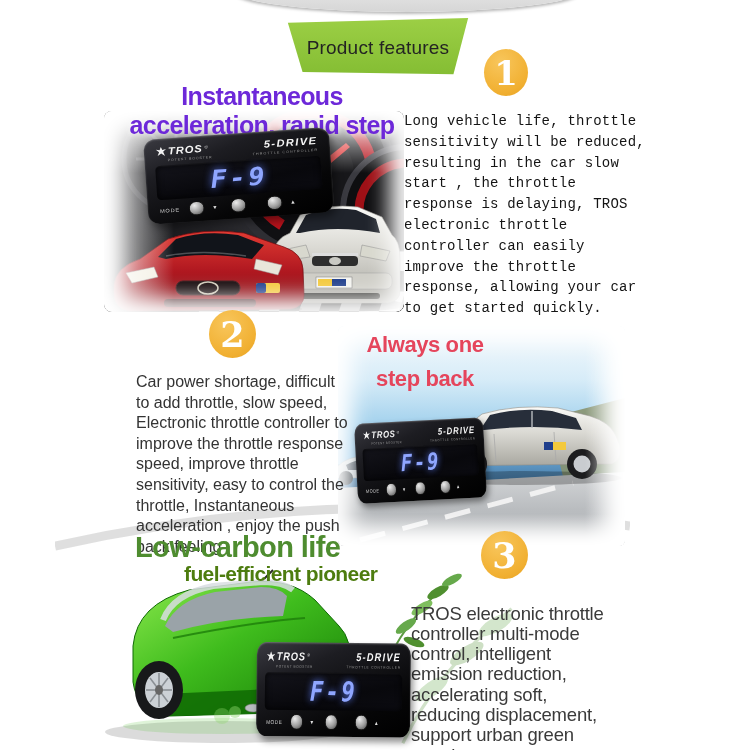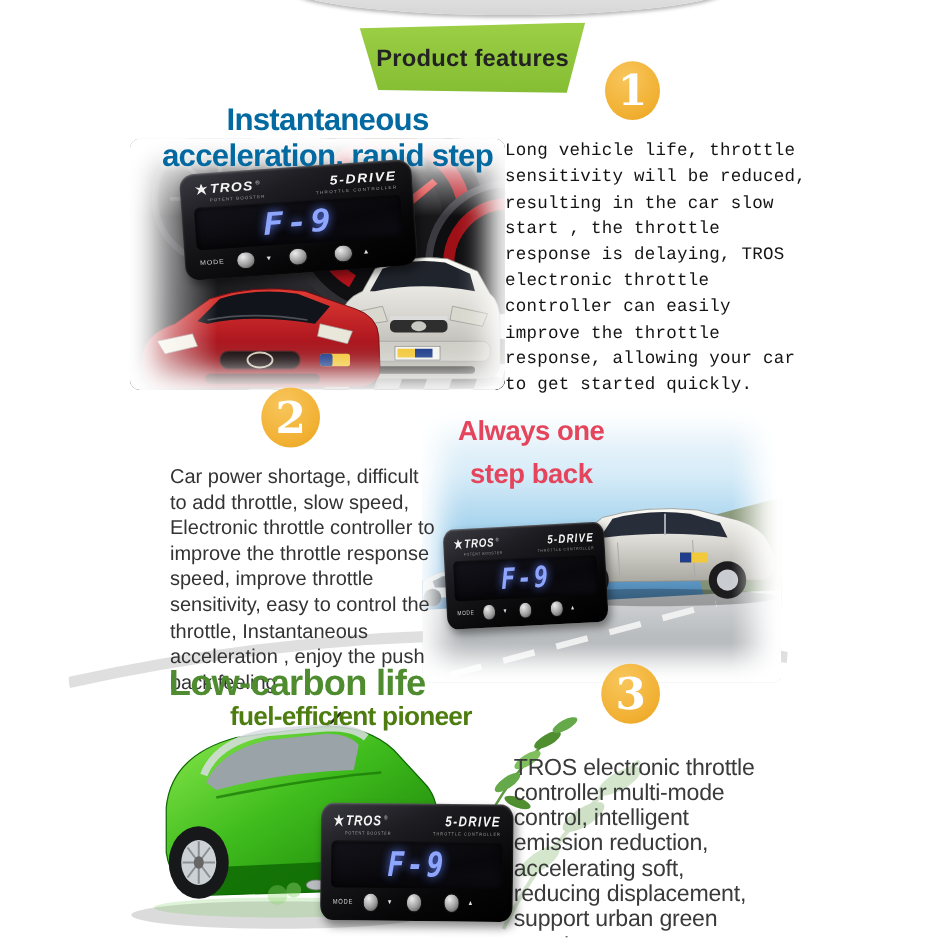--- a/index.html
+++ b/index.html
@@ -8,33 +8,33 @@
 
   
   .top-swoosh{position:absolute;left:232px;top:-32px;width:350px;height:44px;border-radius:50%;
     background:linear-gradient(#f3f3f3,#d6d6d6);box-shadow:0 2px 3px rgba(0,0,0,.28);}
 
   
   .banner{position:absolute;left:286px;top:18px;width:184px;height:58px;
     background:linear-gradient(180deg,#9ccf45,#84bd33);
     clip-path:polygon(1% 8%,99% 0%,91% 97%,9% 93%);
     display:flex;align-items:center;justify-content:center;z-index:4;}
-  .banner span{font-size:19px;font-weight:700;color:#232323;letter-spacing:.2px;padding-top:2px;}
+  .banner span{font-size:19px;font-weight:400;color:#232323;letter-spacing:.2px;padding-top:2px;}
 
   
   .num-badge{position:absolute;border-radius:50%;display:flex;align-items:center;justify-content:center;
     background:radial-gradient(circle at 38% 28%,#f8c65c,#f1b032 68%,#e7a120);
     color:#fff;font-family:"DejaVu Serif",serif;font-weight:bold;z-index:8;}
   .n1{left:484px;top:49px;width:44px;height:47px;font-size:34px;}
   .n2{left:209px;top:310px;width:47px;height:48px;font-size:35px;}
   .n3{left:481px;top:531px;width:47px;height:48px;font-size:35px;}
 
   
   .heading-red{position:absolute;left:112px;top:82px;width:300px;text-align:center;z-index:6;
-    font-size:25px;line-height:29px;font-weight:bold;color:#0369a1;letter-spacing:-.6px;
+    font-size:25px;line-height:29px;font-weight:bold;color:#6d28d9;letter-spacing:-.6px;
     text-shadow:0 0 6px rgba(255,255,255,.85);}
   .heading-pink{position:absolute;left:330px;top:328px;width:190px;text-align:center;z-index:6;
     font-size:22px;line-height:34px;font-weight:bold;color:#e5455c;letter-spacing:-.4px;}
   .heading-green-1{position:absolute;left:135px;top:531px;font-size:29px;font-weight:700;
     color:#4e8c2f;letter-spacing:-.6px;z-index:6;}
   .heading-green-2{position:absolute;left:184px;top:562px;font-size:21px;font-weight:700;
     color:#4d7c0f;letter-spacing:-.6px;z-index:6;}
 
   
   .para{position:absolute;white-space:pre-line;z-index:5;}

